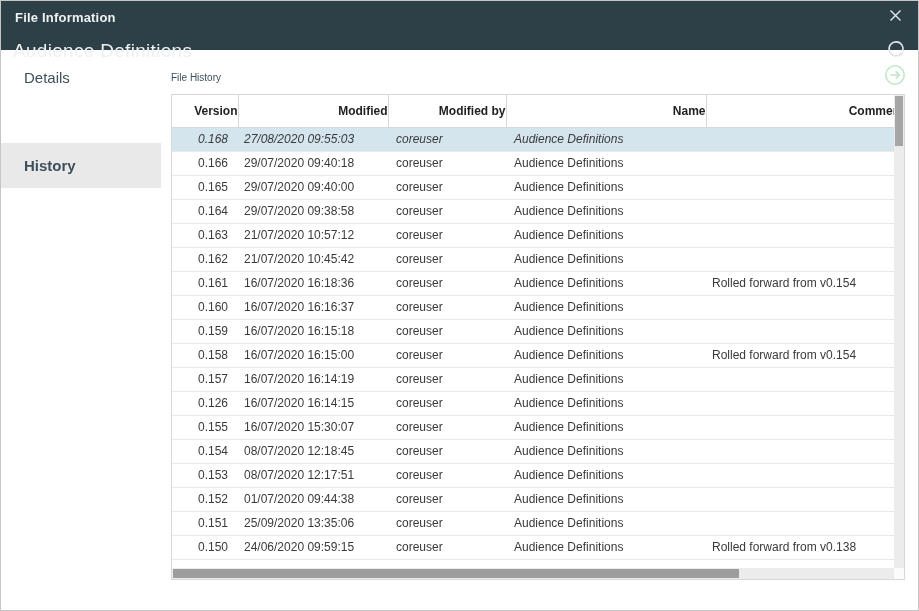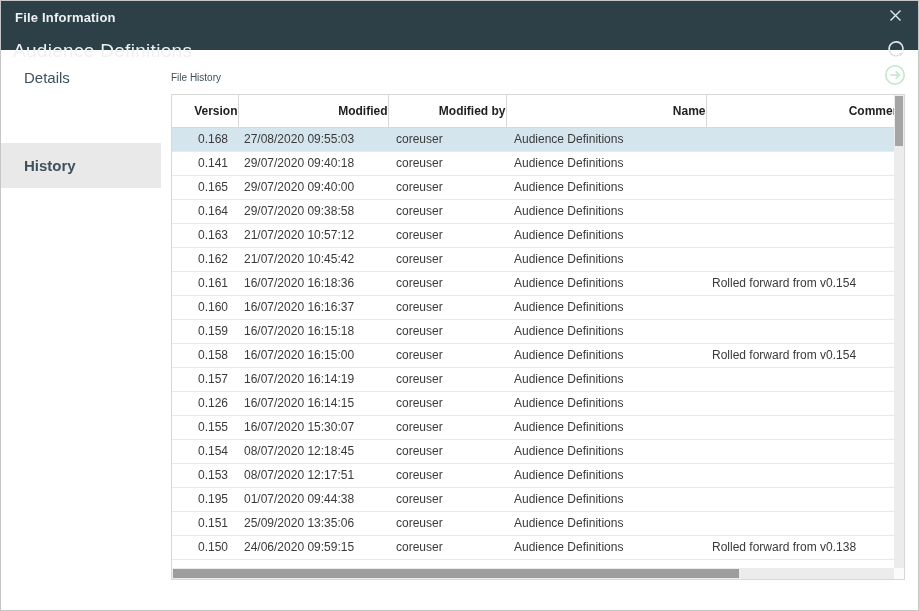--- a/index.html
+++ b/index.html
@@ -49,21 +49,21 @@
   thead th:last-child{border-right:none;}
   thead th.c0{padding-left:14px;}
   thead th.c3{padding-left:16px;}
   tbody td{
     height:24px;border-bottom:1px solid var(--row-border);
     padding-left:6px;white-space:nowrap;overflow:hidden;
   }
   tbody td.c0{text-align:right;padding-right:10px;padding-left:0;}
   tbody td.c2{padding-left:8px;}
   tbody td.c3{padding-left:8px;}
-  tbody tr.selected{background:var(--selected-row-bg);}
+  tbody tr.selected{background:var(--selected-row-bg);font-style:italic;}
   
   .vscroll{position:absolute;top:0;right:0;bottom:11px;width:10px;background:var(--scroll-track);}
   .vscroll-thumb{position:absolute;top:1px;left:1px;width:8px;height:50px;background:var(--scroll-thumb);cursor:pointer;}
   .hscroll{position:absolute;left:0;right:10px;bottom:0;height:11px;background:var(--scroll-track);}
   .hscroll-thumb{position:absolute;top:1px;left:1px;height:9px;width:566px;background:#9d9d9d;cursor:pointer;}
   .scroll-corner{position:absolute;right:0;bottom:0;width:10px;height:11px;background:#fbfbfb;}
 </style>
 </head>
 <body>
 
@@ -138,21 +138,21 @@
           </thead>
           <tbody>
               <tr class="selected">
                 <td class="c0">0.168</td>
                 <td class="c1">27/08/2020 09:55:03</td>
                 <td class="c2">coreuser</td>
                 <td class="c3">Audience Definitions</td>
                 <td class="c4"></td>
               </tr>
               <tr>
-                <td class="c0">0.141</td>
+                <td class="c0">0.166</td>
                 <td class="c1">29/07/2020 09:40:18</td>
                 <td class="c2">coreuser</td>
                 <td class="c3">Audience Definitions</td>
                 <td class="c4"></td>
               </tr>
               <tr>
                 <td class="c0">0.165</td>
                 <td class="c1">29/07/2020 09:40:00</td>
                 <td class="c2">coreuser</td>
                 <td class="c3">Audience Definitions</td>
@@ -236,21 +236,21 @@
                 <td class="c4"></td>
               </tr>
               <tr>
                 <td class="c0">0.153</td>
                 <td class="c1">08/07/2020 12:17:51</td>
                 <td class="c2">coreuser</td>
                 <td class="c3">Audience Definitions</td>
                 <td class="c4"></td>
               </tr>
               <tr>
-                <td class="c0">0.195</td>
+                <td class="c0">0.152</td>
                 <td class="c1">01/07/2020 09:44:38</td>
                 <td class="c2">coreuser</td>
                 <td class="c3">Audience Definitions</td>
                 <td class="c4"></td>
               </tr>
               <tr>
                 <td class="c0">0.151</td>
                 <td class="c1">25/09/2020 13:35:06</td>
                 <td class="c2">coreuser</td>
                 <td class="c3">Audience Definitions</td>

